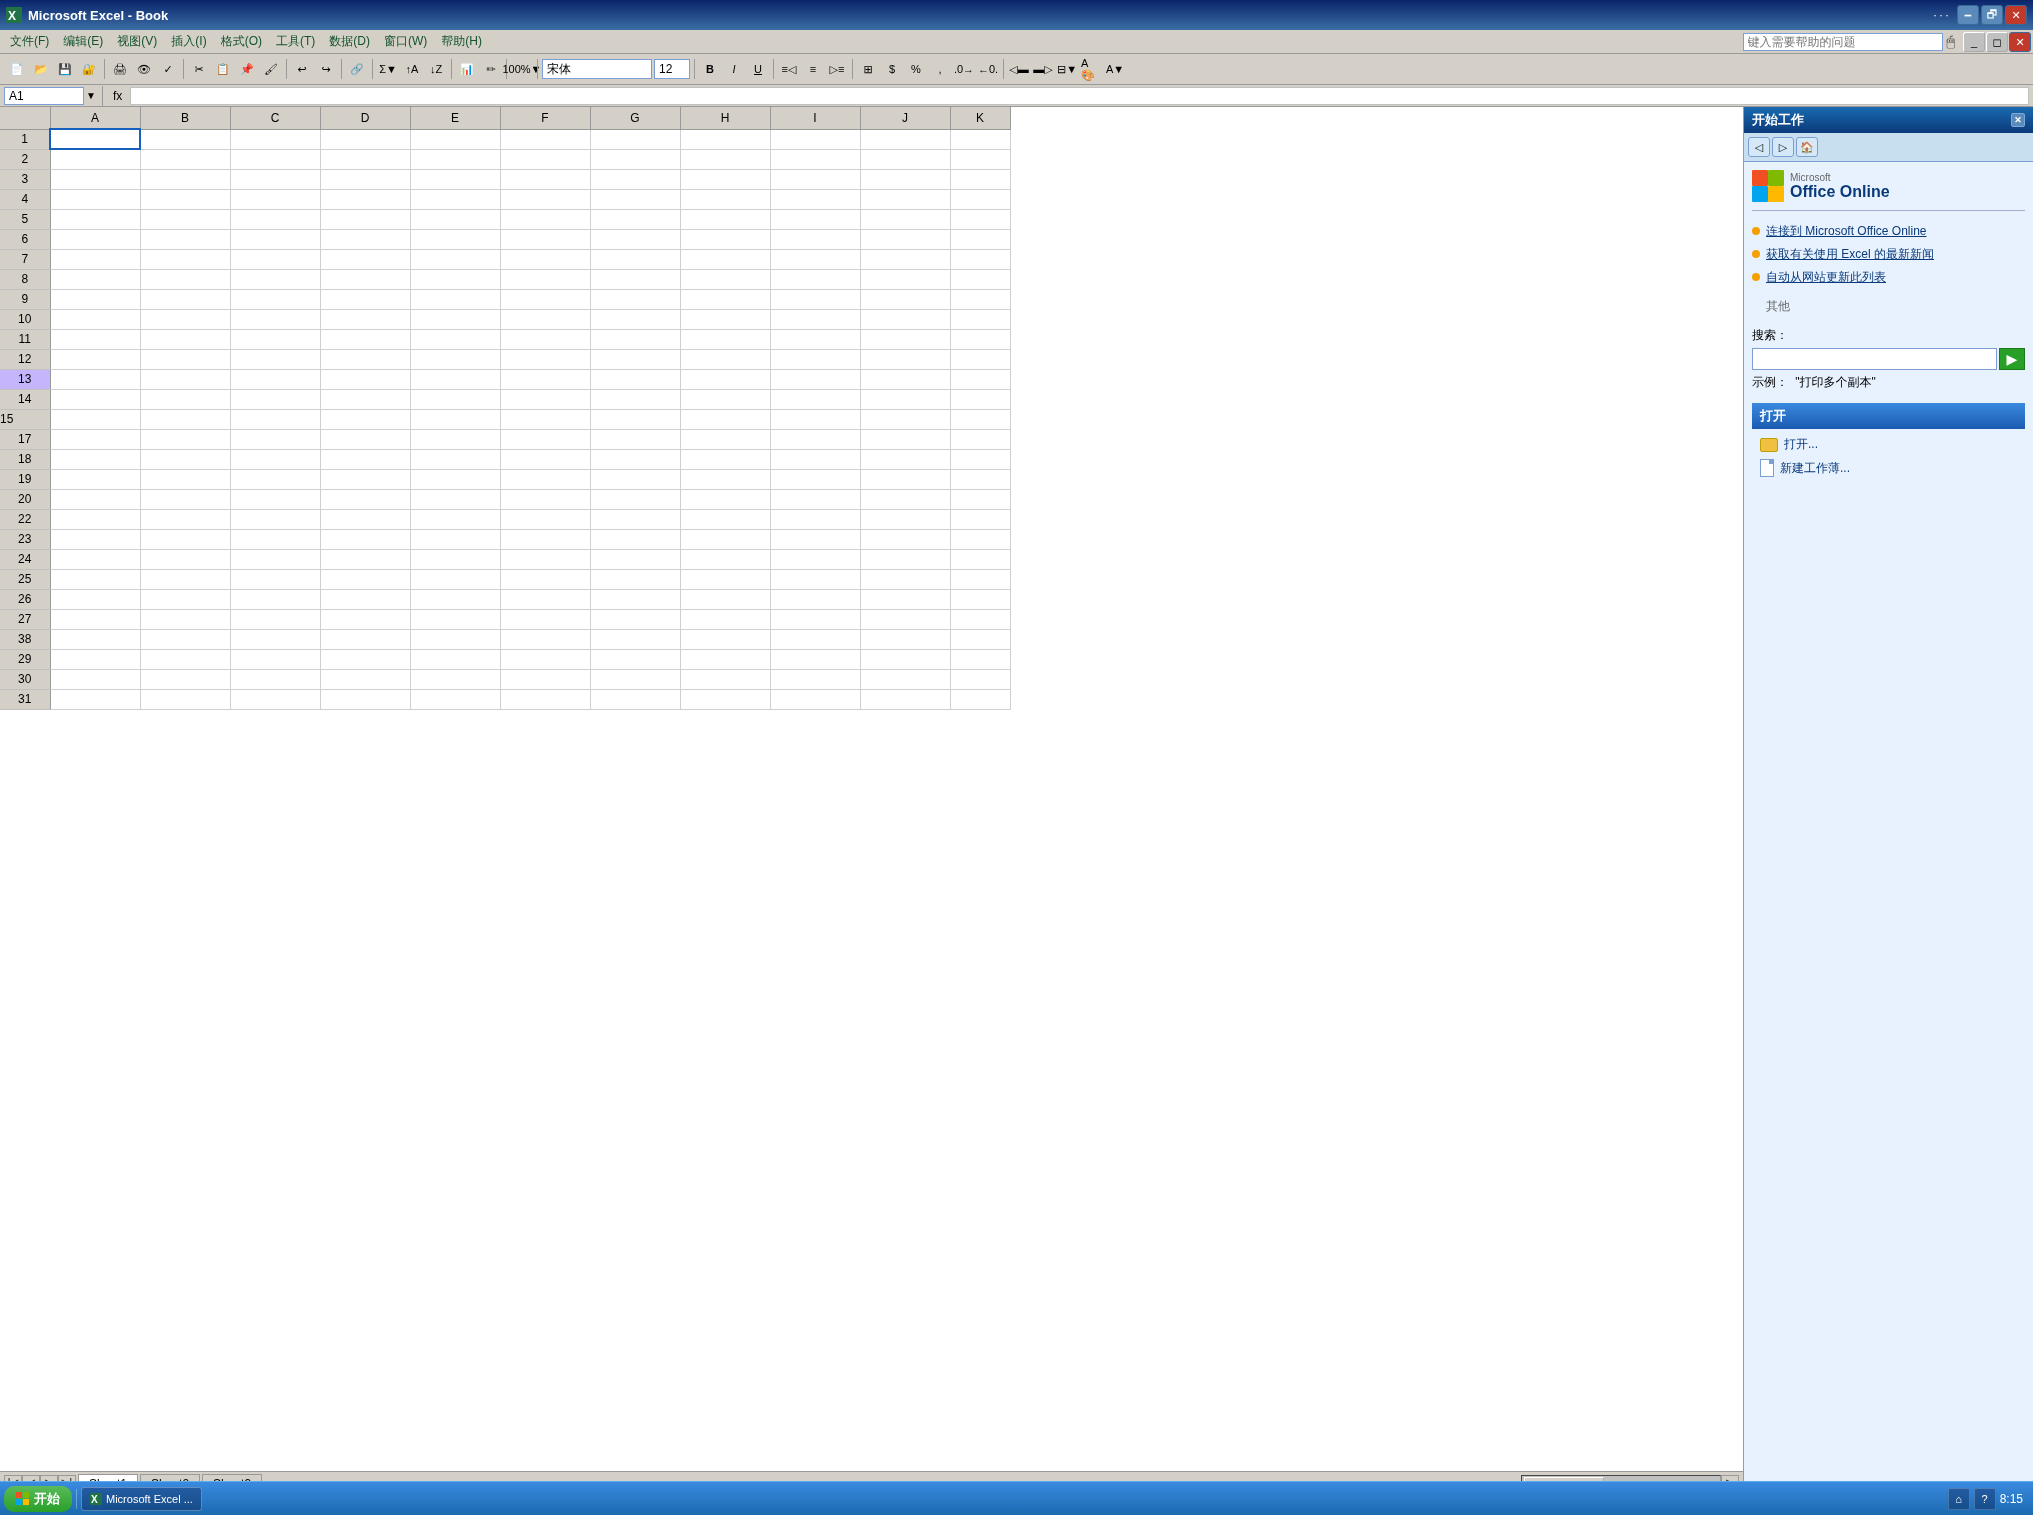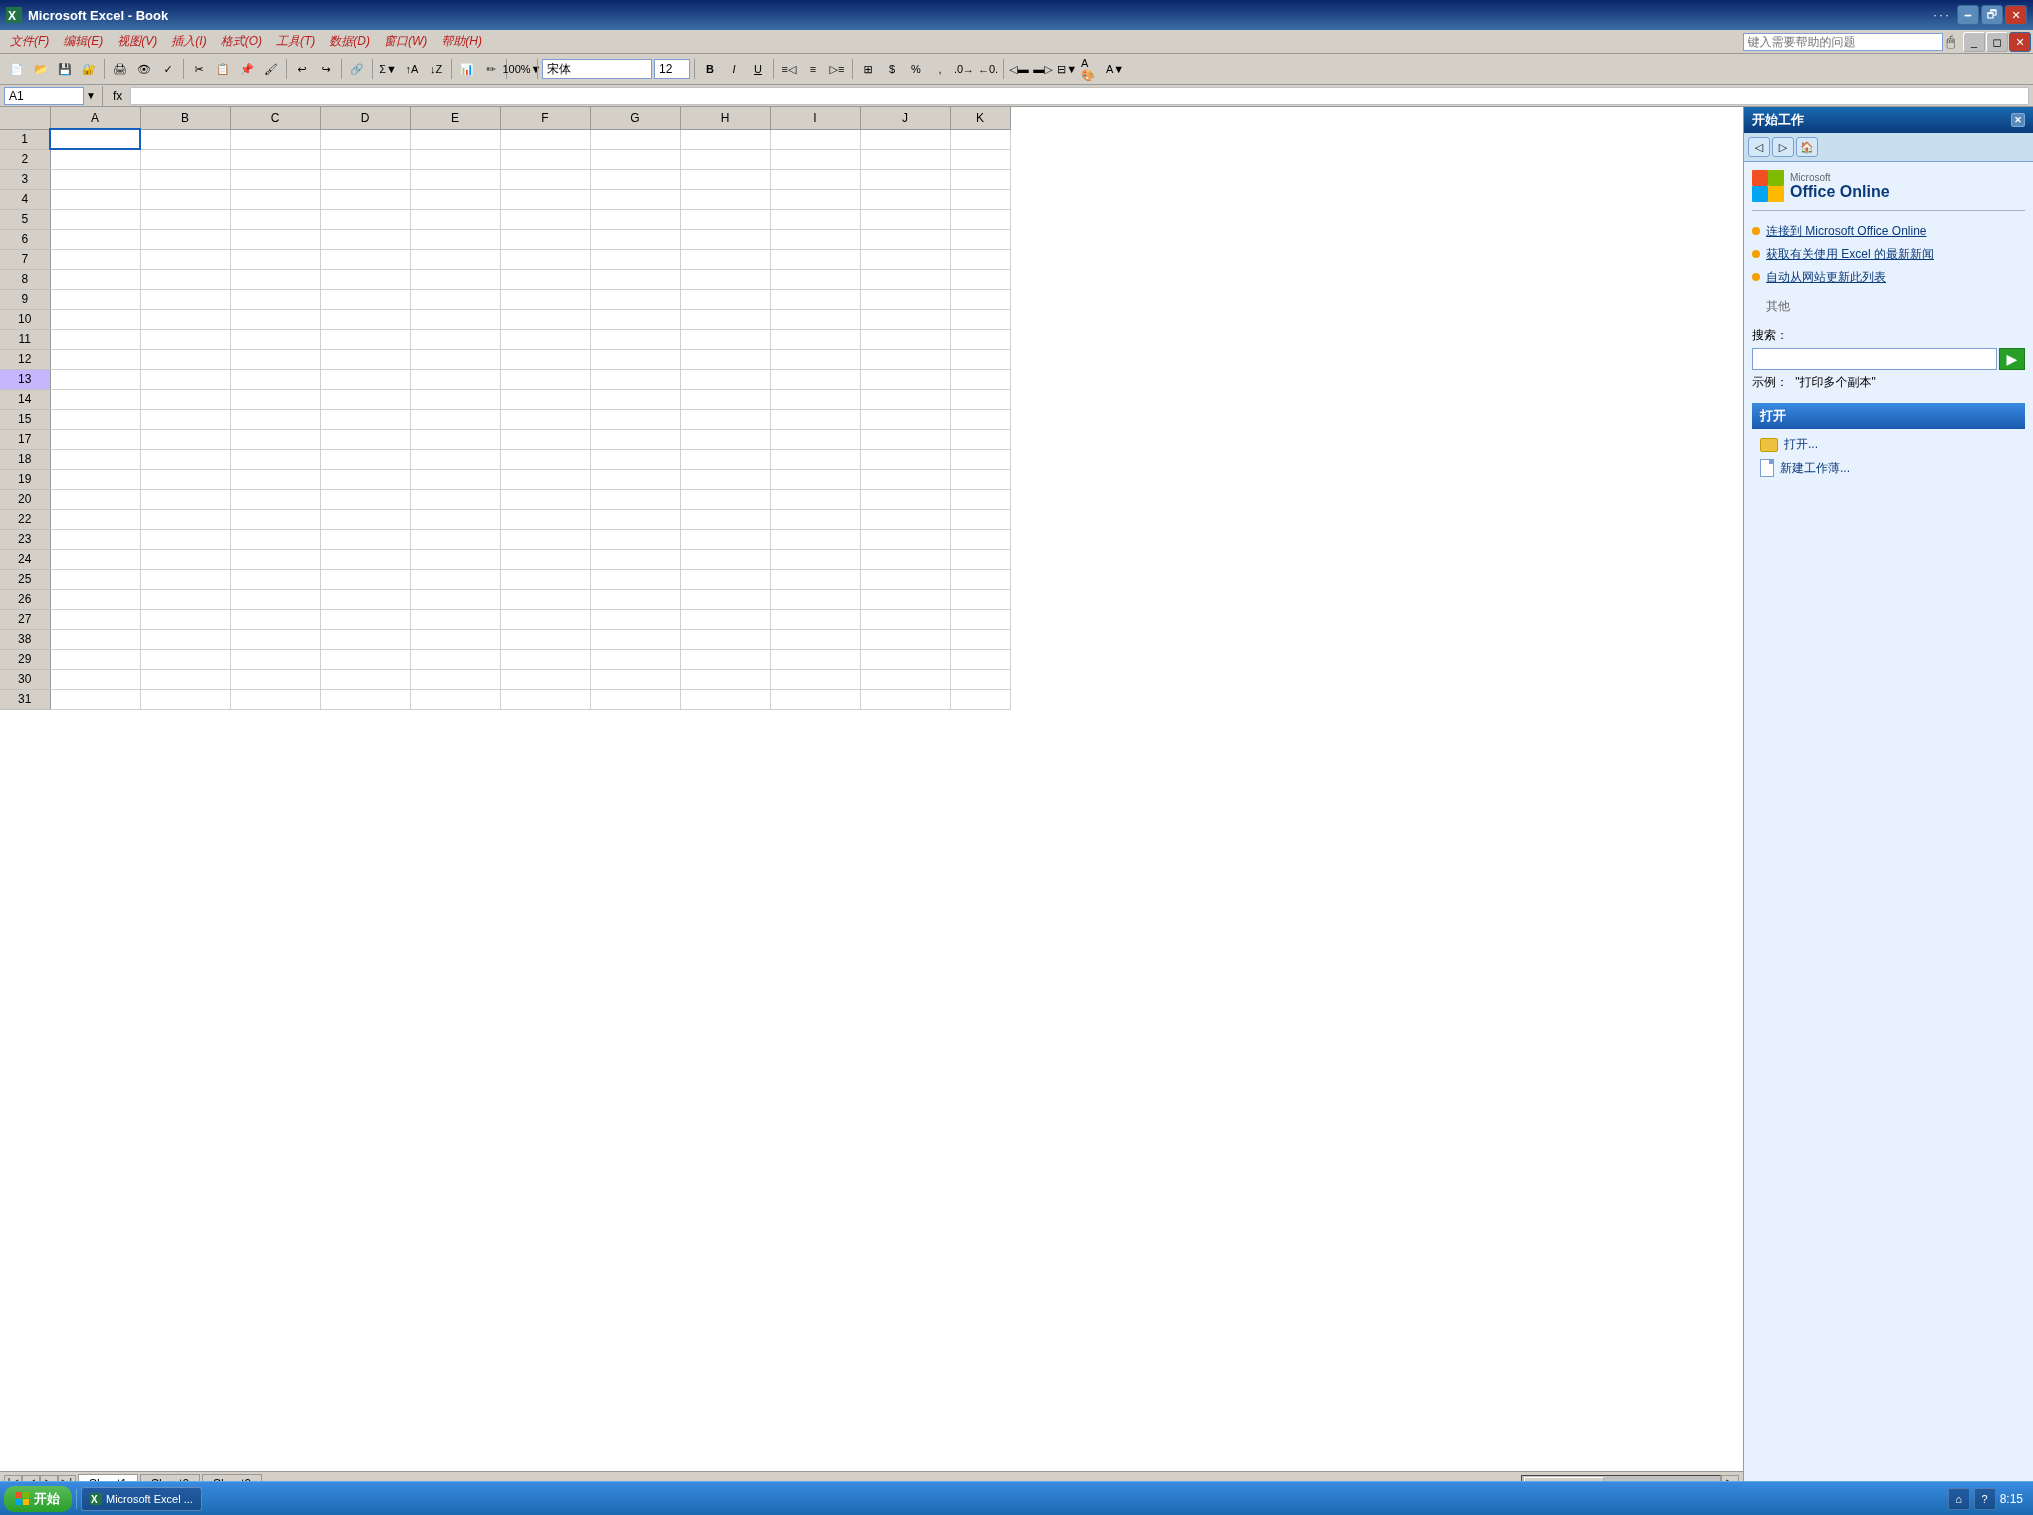--- a/index.html
+++ b/index.html
@@ -18,21 +18,21 @@
     .title-btn { width: 22px; height: 20px; background: #5a8aba; border: 1px solid #3a6a9a; border-radius: 3px; cursor: pointer; display: flex; align-items: center; justify-content: center; font-size: 11px; color: white; }
     .title-btn.close { background: #c0392b; }
 
     
     .menu-bar {
       display: flex; align-items: center;
       background: #d4d0c8; height: 24px;
       border-bottom: 1px solid #999;
       padding: 0 4px; gap: 2px;
     }
-    .menu-item { padding: 2px 6px; font-size: 12px; cursor: pointer; color: #b91c1c; font-style: italic; }
+    .menu-item { padding: 2px 6px; font-size: 12px; cursor: pointer; color: #14532d; }
 
     
     .toolbar-area { background: #d4d0c8; border-bottom: 1px solid #999; padding: 2px; }
     .toolbar { display: flex; align-items: center; gap: 2px; padding: 2px 4px; }
     .tb-btn { width: 22px; height: 22px; background: #d4d0c8; border: 1px solid transparent; border-radius: 2px; cursor: pointer; display: flex; align-items: center; justify-content: center; font-size: 11px; }
     .tb-sep { width: 1px; height: 20px; background: #999; margin: 0 2px; }
     .font-box { width: 110px; height: 20px; border: 1px solid #7b9fd4; background: white; padding: 0 4px; font-size: 12px; }
     .font-size-box { width: 36px; height: 20px; border: 1px solid #7b9fd4; background: white; padding: 0 4px; font-size: 12px; }
 
     
@@ -457,21 +457,21 @@
                 <td style="width: 90px; min-width: 90px; height: 20px; background: white; border-right: 1px solid rgb(208, 208, 208); border-bottom: 1px solid rgb(208, 208, 208); padding: 0px 2px; font-size: 12px; overflow: hidden; white-space: nowrap; cursor: cell;"></td>
                 <td style="width: 90px; min-width: 90px; height: 20px; background: white; border-right: 1px solid rgb(208, 208, 208); border-bottom: 1px solid rgb(208, 208, 208); padding: 0px 2px; font-size: 12px; overflow: hidden; white-space: nowrap; cursor: cell;"></td>
                 <td style="width: 90px; min-width: 90px; height: 20px; background: white; border-right: 1px solid rgb(208, 208, 208); border-bottom: 1px solid rgb(208, 208, 208); padding: 0px 2px; font-size: 12px; overflow: hidden; white-space: nowrap; cursor: cell;"></td>
                 <td style="width: 90px; min-width: 90px; height: 20px; background: white; border-right: 1px solid rgb(208, 208, 208); border-bottom: 1px solid rgb(208, 208, 208); padding: 0px 2px; font-size: 12px; overflow: hidden; white-space: nowrap; cursor: cell;"></td>
                 <td style="width: 90px; min-width: 90px; height: 20px; background: white; border-right: 1px solid rgb(208, 208, 208); border-bottom: 1px solid rgb(208, 208, 208); padding: 0px 2px; font-size: 12px; overflow: hidden; white-space: nowrap; cursor: cell;"></td>
                 <td style="width: 90px; min-width: 90px; height: 20px; background: white; border-right: 1px solid rgb(208, 208, 208); border-bottom: 1px solid rgb(208, 208, 208); padding: 0px 2px; font-size: 12px; overflow: hidden; white-space: nowrap; cursor: cell;"></td>
                 <td style="width: 90px; min-width: 90px; height: 20px; background: white; border-right: 1px solid rgb(208, 208, 208); border-bottom: 1px solid rgb(208, 208, 208); padding: 0px 2px; font-size: 12px; overflow: hidden; white-space: nowrap; cursor: cell;"></td>
                 <td style="width: 60px; min-width: 60px; height: 20px; background: white; border-right: 1px solid rgb(208, 208, 208); border-bottom: 1px solid rgb(208, 208, 208); padding: 0px 2px; font-size: 12px; overflow: hidden; white-space: nowrap; cursor: cell;"></td>
               </tr>
               <tr>
-                <td style="width: 50px; min-width: 50px; height: 20px; background: rgb(212, 208, 200); border-right: 1px solid rgb(153, 153, 153); border-bottom: 1px solid rgb(192, 192, 192); text-align: center; font-size: 12px; cursor: pointer; user-select: none;">15</td>
+                <td style="width: 50px; min-width: 50px; height: 20px; background: rgb(212, 208, 200); border-right: 1px solid rgb(153, 153, 153); border-bottom: 1px solid rgb(192, 192, 192); text-align: left; font-size: 12px; cursor: pointer; user-select: none;">15</td>
                 <td style="width: 90px; min-width: 90px; height: 20px; background: white; border-right: 1px solid rgb(208, 208, 208); border-bottom: 1px solid rgb(208, 208, 208); padding: 0px 2px; font-size: 12px; overflow: hidden; white-space: nowrap; cursor: cell;"></td>
                 <td style="width: 90px; min-width: 90px; height: 20px; background: white; border-right: 1px solid rgb(208, 208, 208); border-bottom: 1px solid rgb(208, 208, 208); padding: 0px 2px; font-size: 12px; overflow: hidden; white-space: nowrap; cursor: cell;"></td>
                 <td style="width: 90px; min-width: 90px; height: 20px; background: white; border-right: 1px solid rgb(208, 208, 208); border-bottom: 1px solid rgb(208, 208, 208); padding: 0px 2px; font-size: 12px; overflow: hidden; white-space: nowrap; cursor: cell;"></td>
                 <td style="width: 90px; min-width: 90px; height: 20px; background: white; border-right: 1px solid rgb(208, 208, 208); border-bottom: 1px solid rgb(208, 208, 208); padding: 0px 2px; font-size: 12px; overflow: hidden; white-space: nowrap; cursor: cell;"></td>
                 <td style="width: 90px; min-width: 90px; height: 20px; background: white; border-right: 1px solid rgb(208, 208, 208); border-bottom: 1px solid rgb(208, 208, 208); padding: 0px 2px; font-size: 12px; overflow: hidden; white-space: nowrap; cursor: cell;"></td>
                 <td style="width: 90px; min-width: 90px; height: 20px; background: white; border-right: 1px solid rgb(208, 208, 208); border-bottom: 1px solid rgb(208, 208, 208); padding: 0px 2px; font-size: 12px; overflow: hidden; white-space: nowrap; cursor: cell;"></td>
                 <td style="width: 90px; min-width: 90px; height: 20px; background: white; border-right: 1px solid rgb(208, 208, 208); border-bottom: 1px solid rgb(208, 208, 208); padding: 0px 2px; font-size: 12px; overflow: hidden; white-space: nowrap; cursor: cell;"></td>
                 <td style="width: 90px; min-width: 90px; height: 20px; background: white; border-right: 1px solid rgb(208, 208, 208); border-bottom: 1px solid rgb(208, 208, 208); padding: 0px 2px; font-size: 12px; overflow: hidden; white-space: nowrap; cursor: cell;"></td>
                 <td style="width: 90px; min-width: 90px; height: 20px; background: white; border-right: 1px solid rgb(208, 208, 208); border-bottom: 1px solid rgb(208, 208, 208); padding: 0px 2px; font-size: 12px; overflow: hidden; white-space: nowrap; cursor: cell;"></td>
                 <td style="width: 90px; min-width: 90px; height: 20px; background: white; border-right: 1px solid rgb(208, 208, 208); border-bottom: 1px solid rgb(208, 208, 208); padding: 0px 2px; font-size: 12px; overflow: hidden; white-space: nowrap; cursor: cell;"></td>

